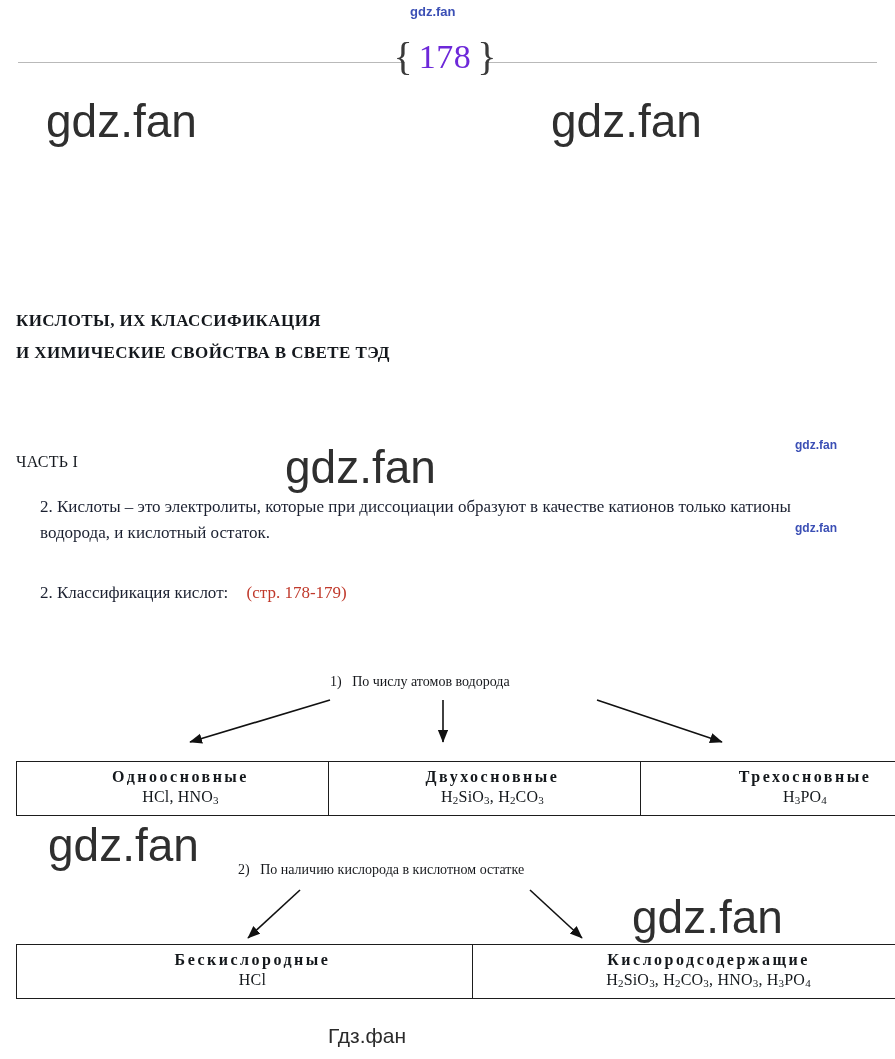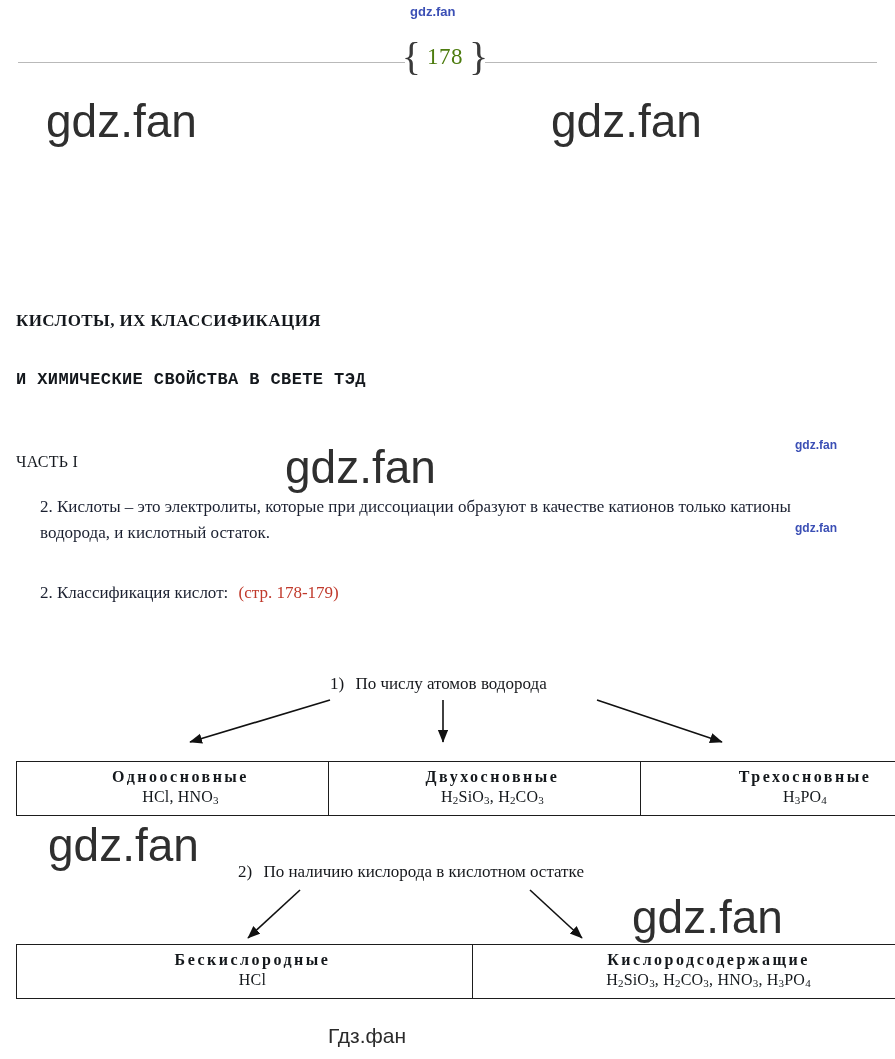--- a/index.html
+++ b/index.html
@@ -37,22 +37,22 @@
     justify-content: center;
   }
   .page-num-box .brace {
     font-family: "Liberation Serif", serif;
     font-size: 40px;
     color: #3a3a3a;
     line-height: 1;
     font-weight: 300;
   }
   .page-num {
-    font-size: 23px;
-    color: #4d7c0f;
+    font-size: 34px;
+    color: #6d28d9;
     padding: 0 6px;
     letter-spacing: 0.5px;
     text-align: center;
   }
 
   
   .wm {
     position: absolute;
     color: #2f2f2f;
     font-family: "Liberation Sans", sans-serif;
@@ -91,21 +91,21 @@
     color: #1b2030;
   }
   .accent {
     color: #c0392b;
   }
 
   
   .scheme-caption {
     position: absolute;
     font-family: "Liberation Serif", serif;
-    font-size: 17px;
+    font-size: 14px;
     color: #16181c;
     white-space: nowrap;
   }
   .scheme-caption .idx {
     margin-right: 7px;
   }
 
   
   .tbl {
     position: absolute;
@@ -171,37 +171,37 @@
 <div class="page-num-box">
   <span class="brace">{</span>
   <span class="page-num">178</span>
   <span class="brace">}</span>
 </div>
 
 <div class="wm" style="left:46px; top:94px; font-size:46px;">gdz.fan</div>
 <div class="wm" style="left:551px; top:94px; font-size:46px;">gdz.fan</div>
 
 <div class="title-line" style="left:16px; top:311px;">КИСЛОТЫ, ИХ КЛАССИФИКАЦИЯ</div>
-<div class="title-line" style="left:16px; top:370px;font-family:Liberation Mono, monospace;">И ХИМИЧЕСКИЕ СВОЙСТВА В СВЕТЕ ТЭД</div>
+<div class="title-line" style="left:16px; top:343px;">И ХИМИЧЕСКИЕ СВОЙСТВА В СВЕТЕ ТЭД</div>
 
 <div class="part-label" style="left:16px; top:453px;">ЧАСТЬ I</div>
 
 <div class="wm" style="left:285px; top:440px; font-size:46px;">gdz.fan</div>
 <div class="wm" style="left:795px; top:438px; font-size:12px;">
   <span class="wm-blue">gdz.fan</span>
 </div>
 <div class="wm" style="left:795px; top:521px; font-size:12px;">
   <span class="wm-blue">gdz.fan</span>
 </div>
 
 <div class="para" style="left:40px; top:494px; width:820px; text-indent:0; ">2. Кислоты – это электролиты, которые при диссоциации образуют в качестве катионов только катионы водорода, и кислотный остаток.</div>
 
 <div class="para" style="left:40px; top:580px; width:820px;">
   <span>2. Классификация кислот:</span>
-  <span class="accent" style="margin-left:6px;">(стр. 178-179)</span>
+  <span class="accent" style="margin-left:14px;">(стр. 178-179)</span>
 </div>
 
 <div class="scheme-caption" style="left:330px; top:674px;">
   <span class="idx">1)</span>
   <span>По числу атомов водорода</span>
 </div>
 
 <svg class="arrow-layer" viewBox="0 0 895 1059" xmlns="http://www.w3.org/2000/svg">
   <defs>
     <marker id="ah" markerWidth="9" markerHeight="9" refX="7.5" refY="3.2" orient="auto">

